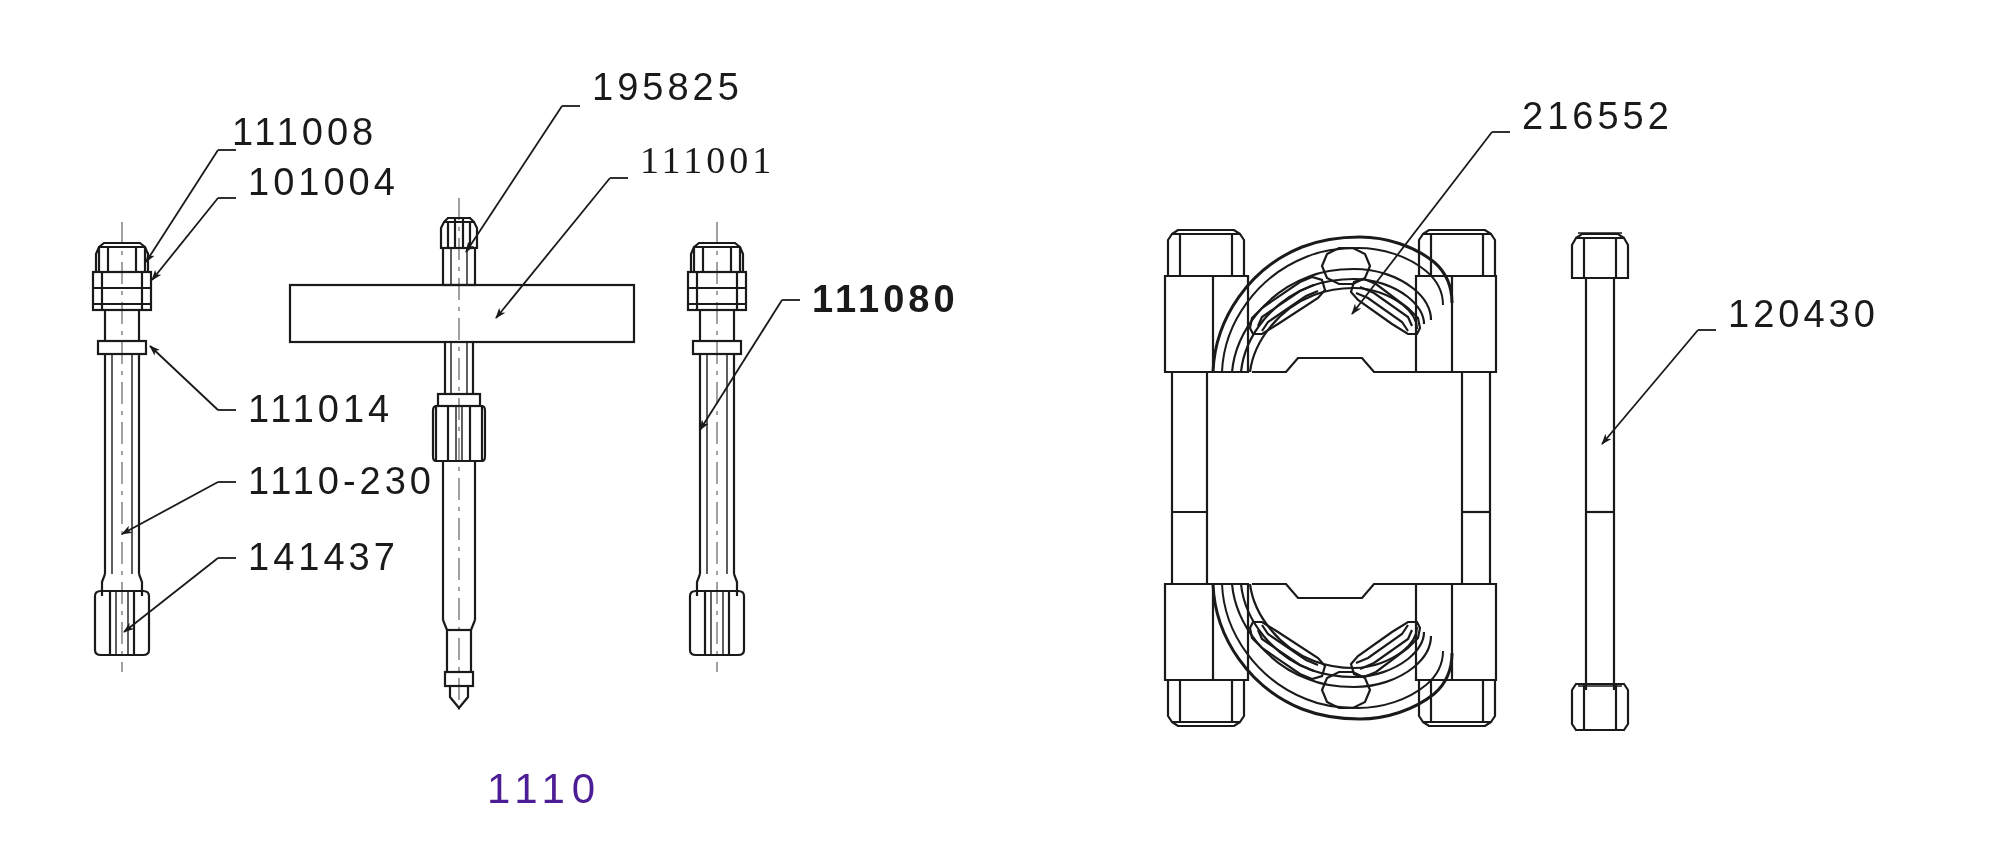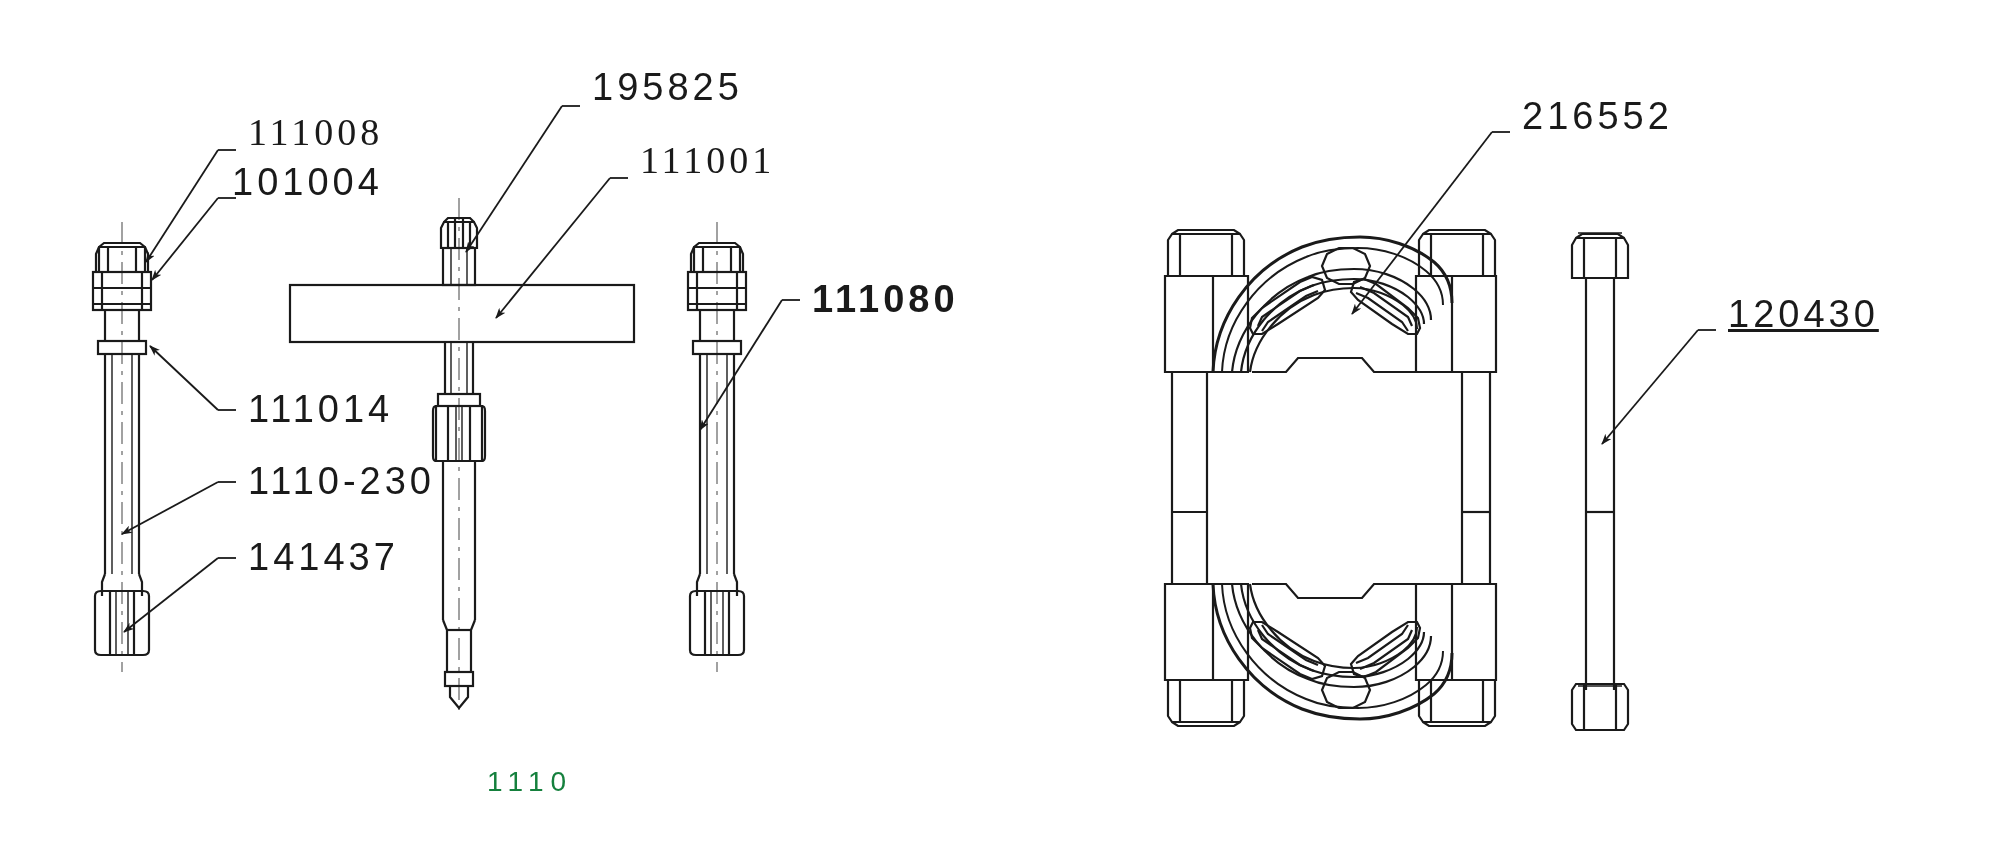--- a/index.html
+++ b/index.html
@@ -29,23 +29,23 @@
     color: #1a1a1a;
     font-family: "Liberation Sans", sans-serif;
     font-size: 38px;
     font-weight: 400;
     letter-spacing: 4px;
     white-space: nowrap;
     line-height: 1;
   }
   .caption {
     position: absolute;
-    color: #15803d;
+    color: #4c1d95;
     font-family: "Liberation Sans", sans-serif;
-    font-size: 28px;
+    font-size: 42px;
     letter-spacing: 7px;
     white-space: nowrap;
     line-height: 1;
   }
 </style>
 </head>
 <body>
 
 <div id="sheet">
 
@@ -308,26 +308,26 @@
 
         <line x1="1510" y1="132" x2="1492" y2="132"></line>
         <line x1="1492" y1="132" x2="1352" y2="314" marker-end="url(#arrowhead)"></line>
 
         <line x1="1716" y1="330" x2="1698" y2="330"></line>
         <line x1="1698" y1="330" x2="1602" y2="444" marker-end="url(#arrowhead)"></line>
       </g>
     </g>
   </svg>
 
-  <div class="lbl" style="left:248px; top:113px;font-family:Liberation Serif, serif;">111008</div>
-  <div class="lbl" style="left:232px; top:163px;">101004</div>
+  <div class="lbl" style="left:232px; top:113px;">111008</div>
+  <div class="lbl" style="left:248px; top:163px;">101004</div>
   <div class="lbl" style="left:592px; top:68px;">195825</div>
   <div class="lbl" style="left:640px; top:141px;font-family:Liberation Serif, serif;">111001</div>
   <div class="lbl" style="left:248px; top:390px;text-align:right;">111014</div>
   <div class="lbl" style="left:248px; top:462px;text-align:right;">1110-230</div>
   <div class="lbl" style="left:248px; top:538px;">141437</div>
   <div class="lbl" style="left:812px; top:280px;font-weight:bold;">111080</div>
   <div class="lbl" style="left:1522px; top:97px;">216552</div>
-  <div class="lbl" style="left:1728px; top:295px;text-decoration:underline;">120430</div>
+  <div class="lbl" style="left:1728px; top:295px;">120430</div>
 
   <div class="caption" style="left:487px; top:768px;">1110</div>
 
 </div>
 
 </body></html>

